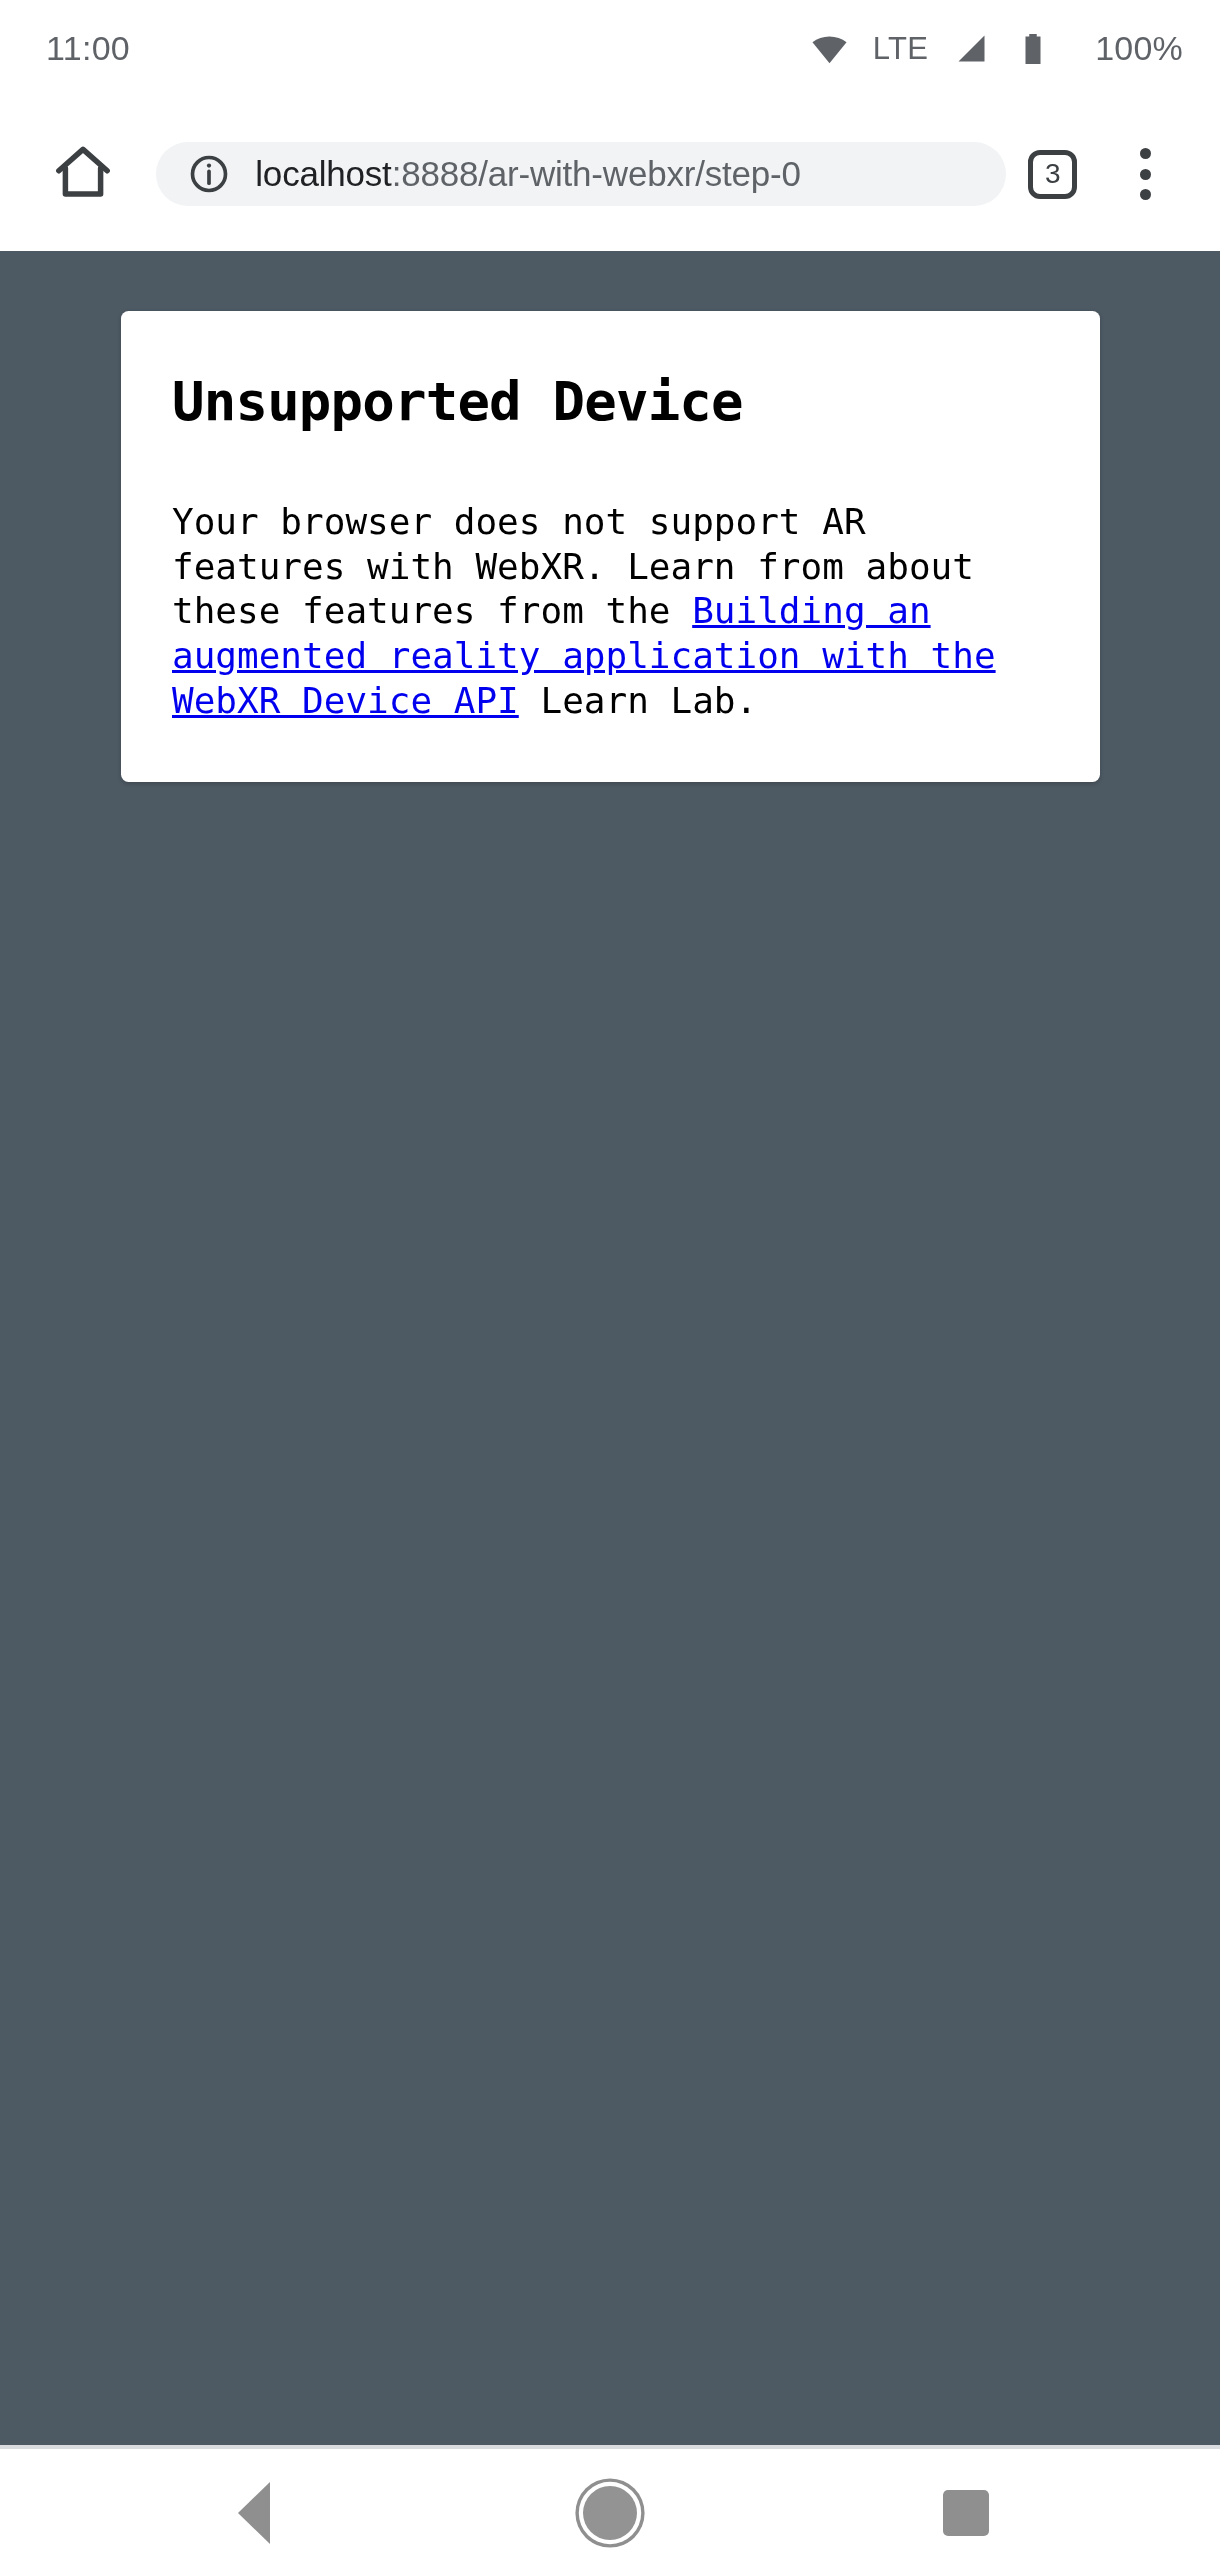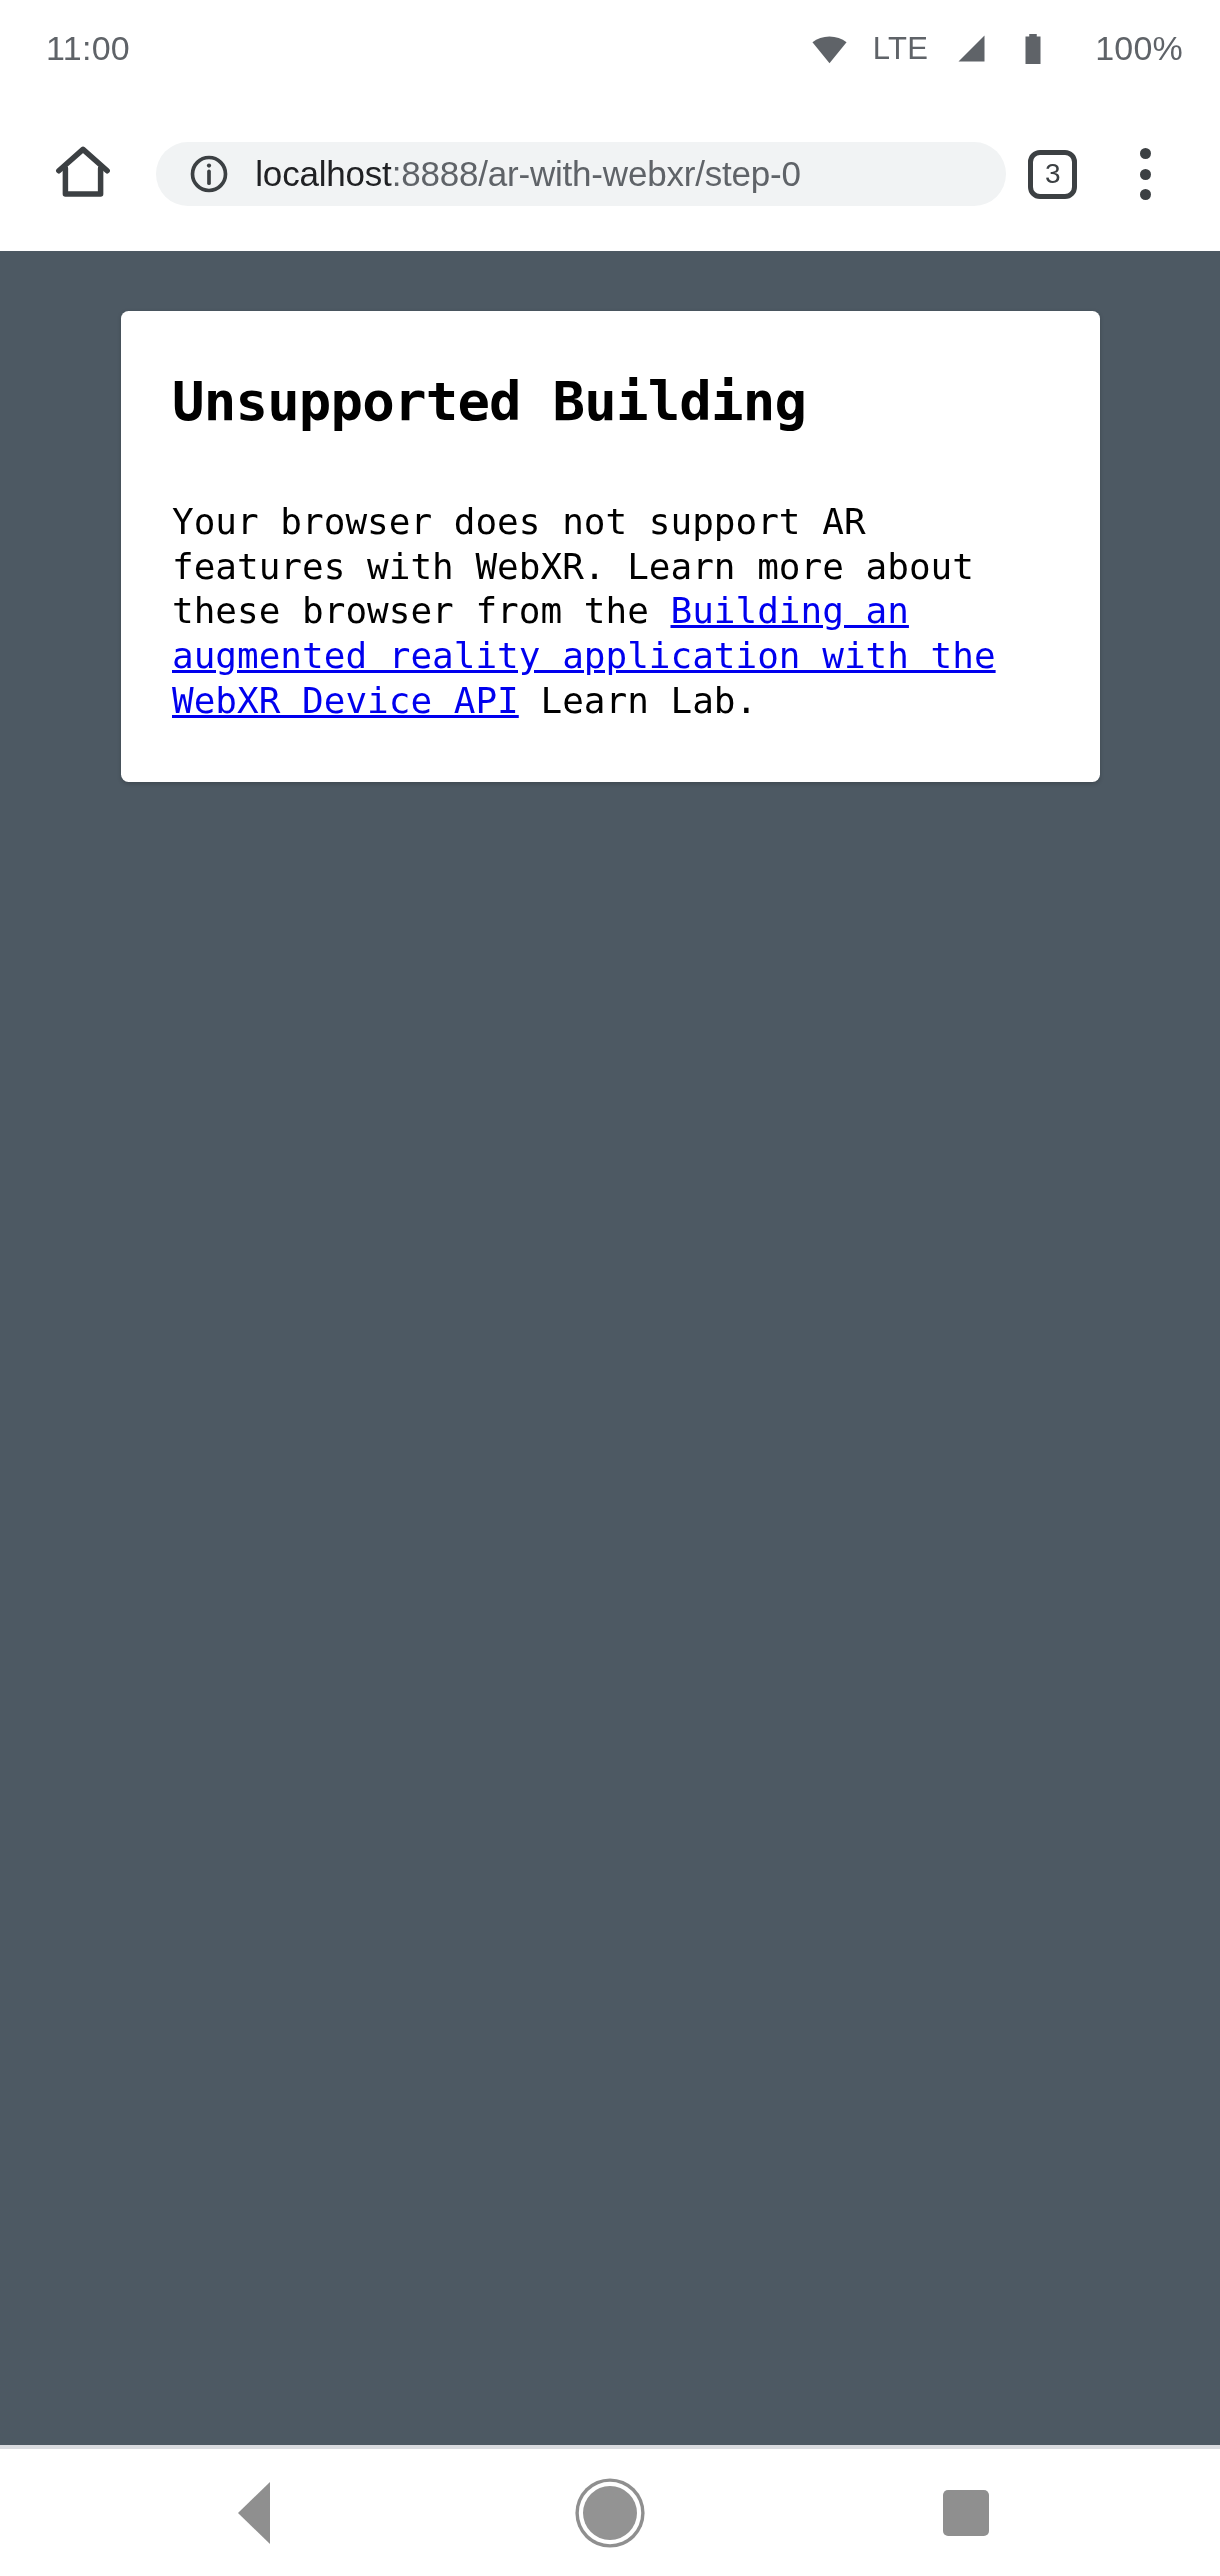--- a/index.html
+++ b/index.html
@@ -246,22 +246,22 @@
 
     <div class="tb-menu">
       <i></i>
       <i></i>
       <i></i>
     </div>
   </div>
 
   <div class="page">
     <div class="card">
-      <h1>Unsupported Building</h1>
-      <p><span>Your browser does not support AR features with WebXR. Learn more about these browser from the </span><a href="#">Building an augmented reality application with the WebXR Device API</a><span> Learn Lab.</span></p>
+      <h1>Unsupported Device</h1>
+      <p><span>Your browser does not support AR features with WebXR. Learn from about these features from the </span><a href="#">Building an augmented reality application with the WebXR Device API</a><span> Learn Lab.</span></p>
     </div>
   </div>
 
   <div class="navbar">
     <div class="nav-btn">
       <span class="nav-back"></span>
     </div>
     <div class="nav-btn">
       <span class="nav-home"></span>
     </div>

